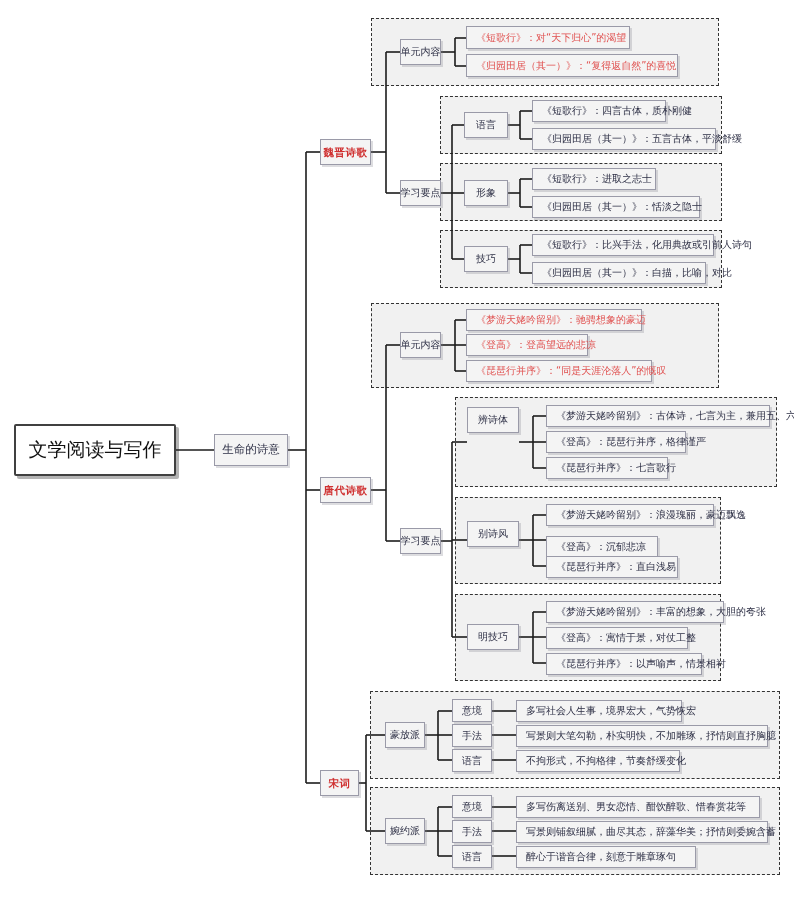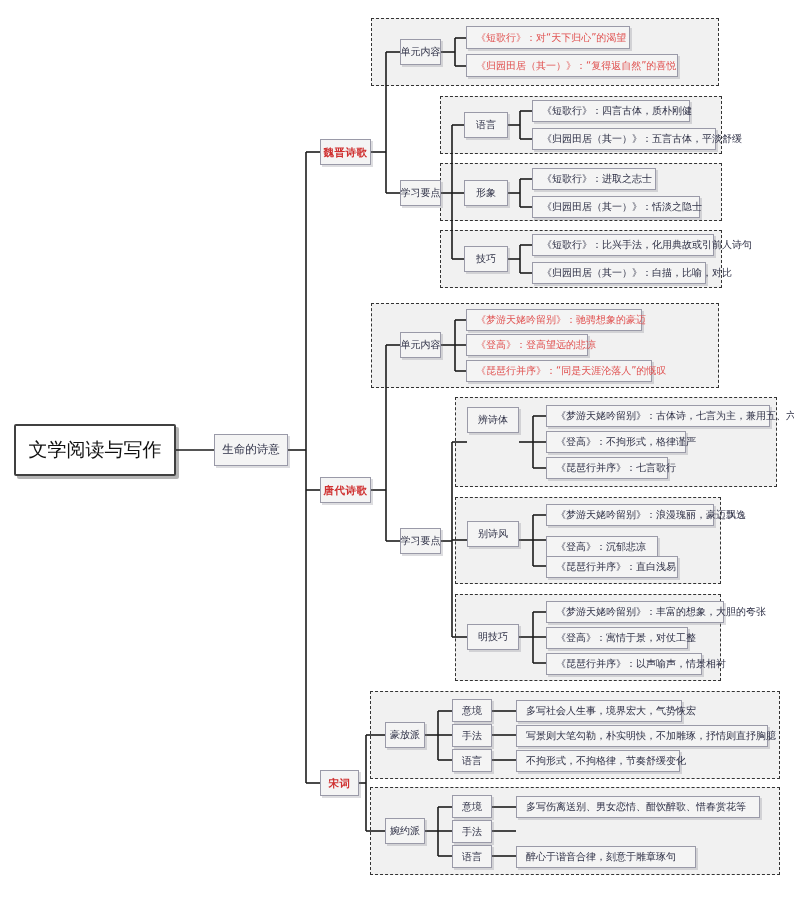--- a/index.html
+++ b/index.html
@@ -171,21 +171,21 @@
   <div class="node leaf red" style="left:466px;top:26px;width:164px;height:23px;">
     <span>《短歌行》：对“天下归心”的渴望</span>
   </div>
   <div class="node leaf red" style="left:466px;top:54px;width:212px;height:23px;">
     <span>《归园田居（其一）》：“复得返自然”的喜悦</span>
   </div>
 
   <div class="node sub" style="left:464px;top:112px;width:44px;height:26px;">
     <span>语言</span>
   </div>
-  <div class="node leaf" style="left:532px;top:100px;width:158px;height:22px;">
+  <div class="node leaf" style="left:532px;top:100px;width:134px;height:22px;">
     <span>《短歌行》：四言古体，质朴刚健</span>
   </div>
   <div class="node leaf" style="left:532px;top:128px;width:184px;height:22px;">
     <span>《归园田居（其一）》：五言古体，平淡舒缓</span>
   </div>
 
   <div class="node sub" style="left:464px;top:180px;width:44px;height:26px;">
     <span>形象</span>
   </div>
   <div class="node leaf" style="left:532px;top:168px;width:124px;height:22px;">
@@ -222,21 +222,21 @@
     <span>《琵琶行并序》：“同是天涯沦落人”的慨叹</span>
   </div>
 
   <div class="node sub" style="left:467px;top:407px;width:52px;height:26px;">
     <span>辨诗体</span>
   </div>
   <div class="node leaf" style="left:546px;top:405px;width:224px;height:22px;">
     <span>《梦游天姥吟留别》：古体诗，七言为主，兼用五、六言等</span>
   </div>
   <div class="node leaf" style="left:546px;top:431px;width:140px;height:22px;">
-    <span>《登高》：不拘形式，格律谨严</span>
+    <span>《登高》：琵琶行并序，格律谨严</span>
   </div>
   <div class="node leaf" style="left:546px;top:457px;width:122px;height:22px;">
     <span>《琵琶行并序》：七言歌行</span>
   </div>
 
   <div class="node sub" style="left:467px;top:521px;width:52px;height:26px;">
     <span>别诗风</span>
   </div>
   <div class="node leaf" style="left:546px;top:504px;width:168px;height:22px;">
     <span>《梦游天姥吟留别》：浪漫瑰丽，豪迈飘逸</span>
@@ -291,17 +291,20 @@
   </div>
   <div class="node sub" style="left:452px;top:820px;width:40px;height:23px;">
     <span>手法</span>
   </div>
   <div class="node sub" style="left:452px;top:845px;width:40px;height:23px;">
     <span>语言</span>
   </div>
   <div class="node leaf" style="left:516px;top:796px;width:244px;height:22px;">
     <span>多写伤离送别、男女恋情、酣饮醉歌、惜春赏花等</span>
   </div>
+  <div class="node leaf" style="left:516px;top:821px;width:252px;height:22px;">
+    <span>写景则铺叙细腻，曲尽其态，辞藻华美；抒情则委婉含蓄</span>
+  </div>
   <div class="node leaf" style="left:516px;top:846px;width:180px;height:22px;">
     <span>醉心于谐音合律，刻意于雕章琢句</span>
   </div>
 
 </div>
 
 </body></html>

